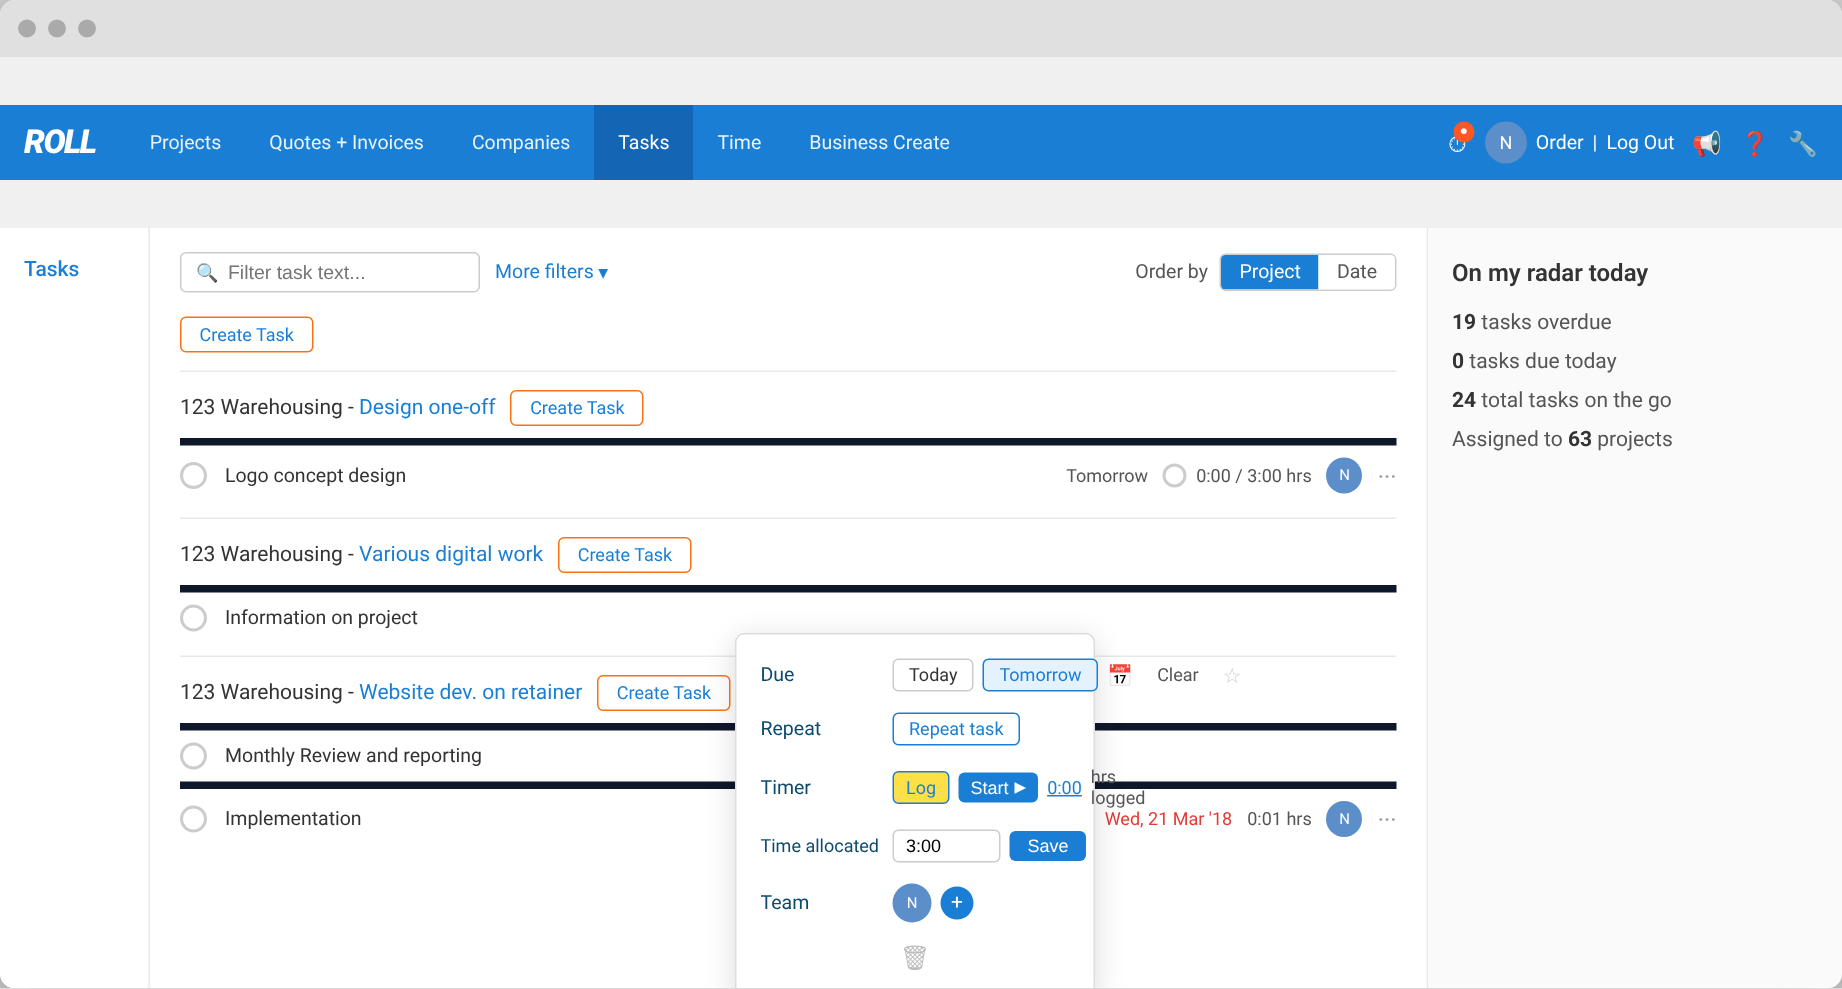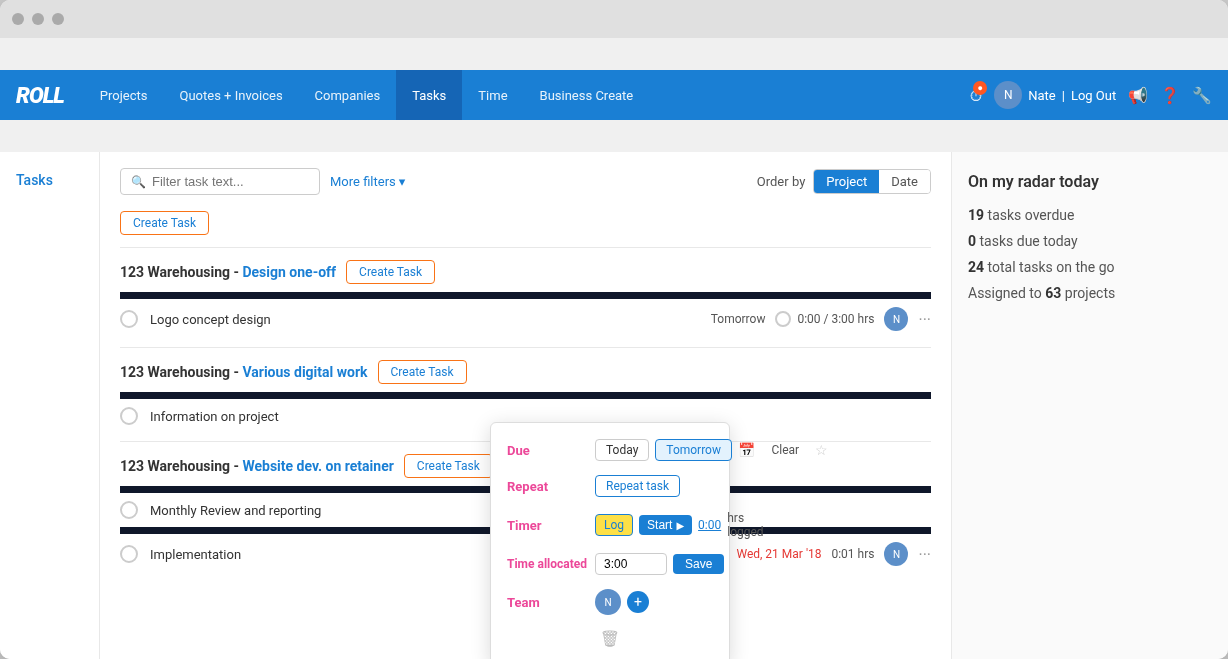--- a/index.html
+++ b/index.html
@@ -230,33 +230,33 @@
       padding: 12px 0 8px 0;
     }
     .group-header {
       display: flex;
       align-items: center;
       gap: 10px;
       margin-bottom: 8px;
     }
     .group-title {
       font-size: 14px;
-      font-weight: 700;
+      font-weight: 400;
       color: #333;
     }
     .group-title a {
       color: #1a7fd4;
       text-decoration: none;
     }
     
     .task-row {
       display: flex;
       align-items: center;
       padding: 8px 0;
-      border-top: 7px solid #0f172a;
+      border-top: 5px solid #0f172a;
       position: relative;
     }
     .task-checkbox {
       width: 18px; height: 18px;
       border: 2px solid #ccc;
       border-radius: 50%;
       margin-right: 12px;
       flex-shrink: 0;
       cursor: pointer;
     }
@@ -311,24 +311,24 @@
     }
     .popup-row {
       display: flex;
       align-items: center;
       margin-bottom: 14px;
       gap: 8px;
     }
     .popup-row:last-child { margin-bottom: 0; }
     .popup-label {
       font-size: 13px;
-      color: #ec4899;
+      color: #0c4a6e;
       width: 80px;
       flex-shrink: 0;
-      font-weight: 700;
+      font-weight: 400;
     }
     .popup-controls {
       display: flex;
       align-items: center;
       gap: 6px;
     }
     .popup-btn {
       border: 1px solid #ccc;
       border-radius: 4px;
       padding: 3px 10px;
@@ -470,21 +470,21 @@
       <div class="nav-item">Time</div>
       <div class="nav-item">Business Create</div>
     </div>
     <div class="nav-right">
       <div class="timer-badge nav-icon">
         ⏱
         <span class="badge">●</span>
       </div>
       <div class="nav-user">
         <div class="avatar-circle">N</div>
-        <span>Nate</span>
+        <span>Order</span>
         <span>|</span>
         <span style="cursor:pointer;">Log Out</span>
       </div>
       <div class="nav-icon">📢</div>
       <div class="nav-icon">❓</div>
       <div class="nav-icon">🔧</div>
     </div>
   </div>
 
   <div class="main-area">

